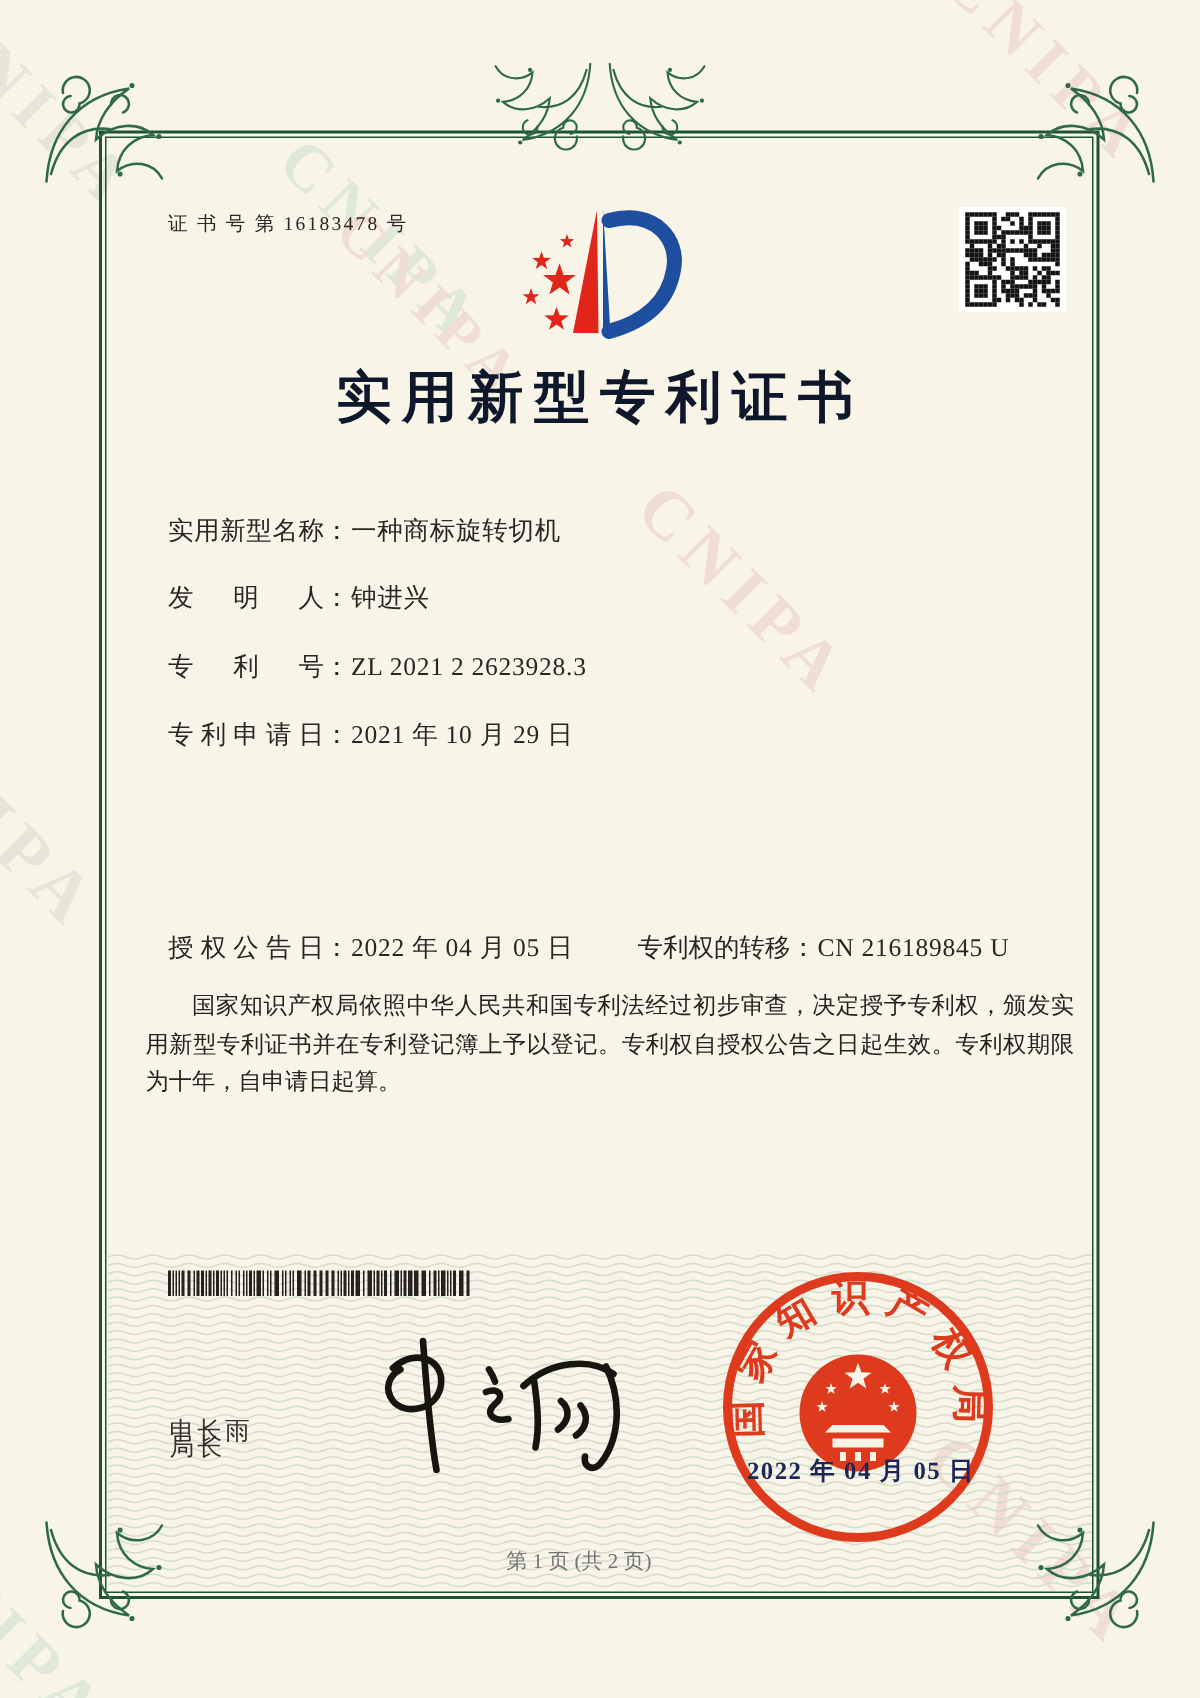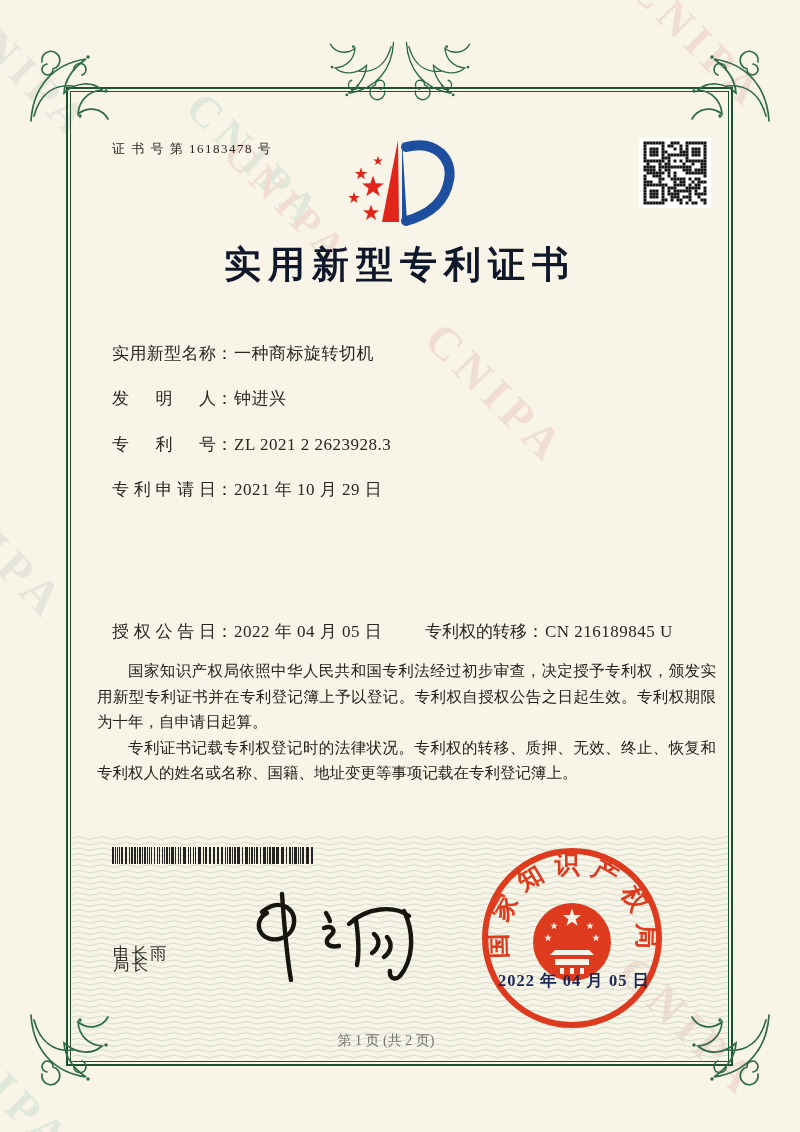--- a/index.html
+++ b/index.html
@@ -414,21 +414,20 @@
 
   <div class="abs field-row" style="top:620px">
     <span class="flabel">授权公告日</span><span class="fcolon">：</span><span class="fvalue">2022 年 04 月 05 日</span>
   </div>
   <div class="abs field-row" id="grant-no" style="top:620px">
     <span>专利权的转移</span><span class="fcolon">：</span><span class="fvalue">CN 216189845 U</span>
   </div>
 
   <div class="abs" id="paragraphs">
     <p>国家知识产权局依照中华人民共和国专利法经过初步审查，决定授予专利权，颁发实用新型专利证书并在专利登记簿上予以登记。专利权自授权公告之日起生效。专利权期限为十年，自申请日起算。</p>
-    <p>专利证书记载专利权登记时的法律状况。专利权的转移、质押、无效、终止、恢复和专利权人的姓名或名称、国籍、地址变更等事项记载在专利登记簿上。</p>
   </div>
 
   <div class="abs" id="barcode">
       <div style="width: 2px; margin-right: 1px; flex: 0 0 auto;"></div>
       <div style="width: 1px; margin-right: 1px; flex: 0 0 auto;"></div>
       <div style="width: 1px; margin-right: 1px; flex: 0 0 auto;"></div>
       <div style="width: 1px; margin-right: 1px; flex: 0 0 auto;"></div>
       <div style="width: 2px; margin-right: 2px; flex: 0 0 auto;"></div>
       <div style="width: 2px; margin-right: 2px; flex: 0 0 auto;"></div>
       <div style="width: 1px; margin-right: 1px; flex: 0 0 auto;"></div>

